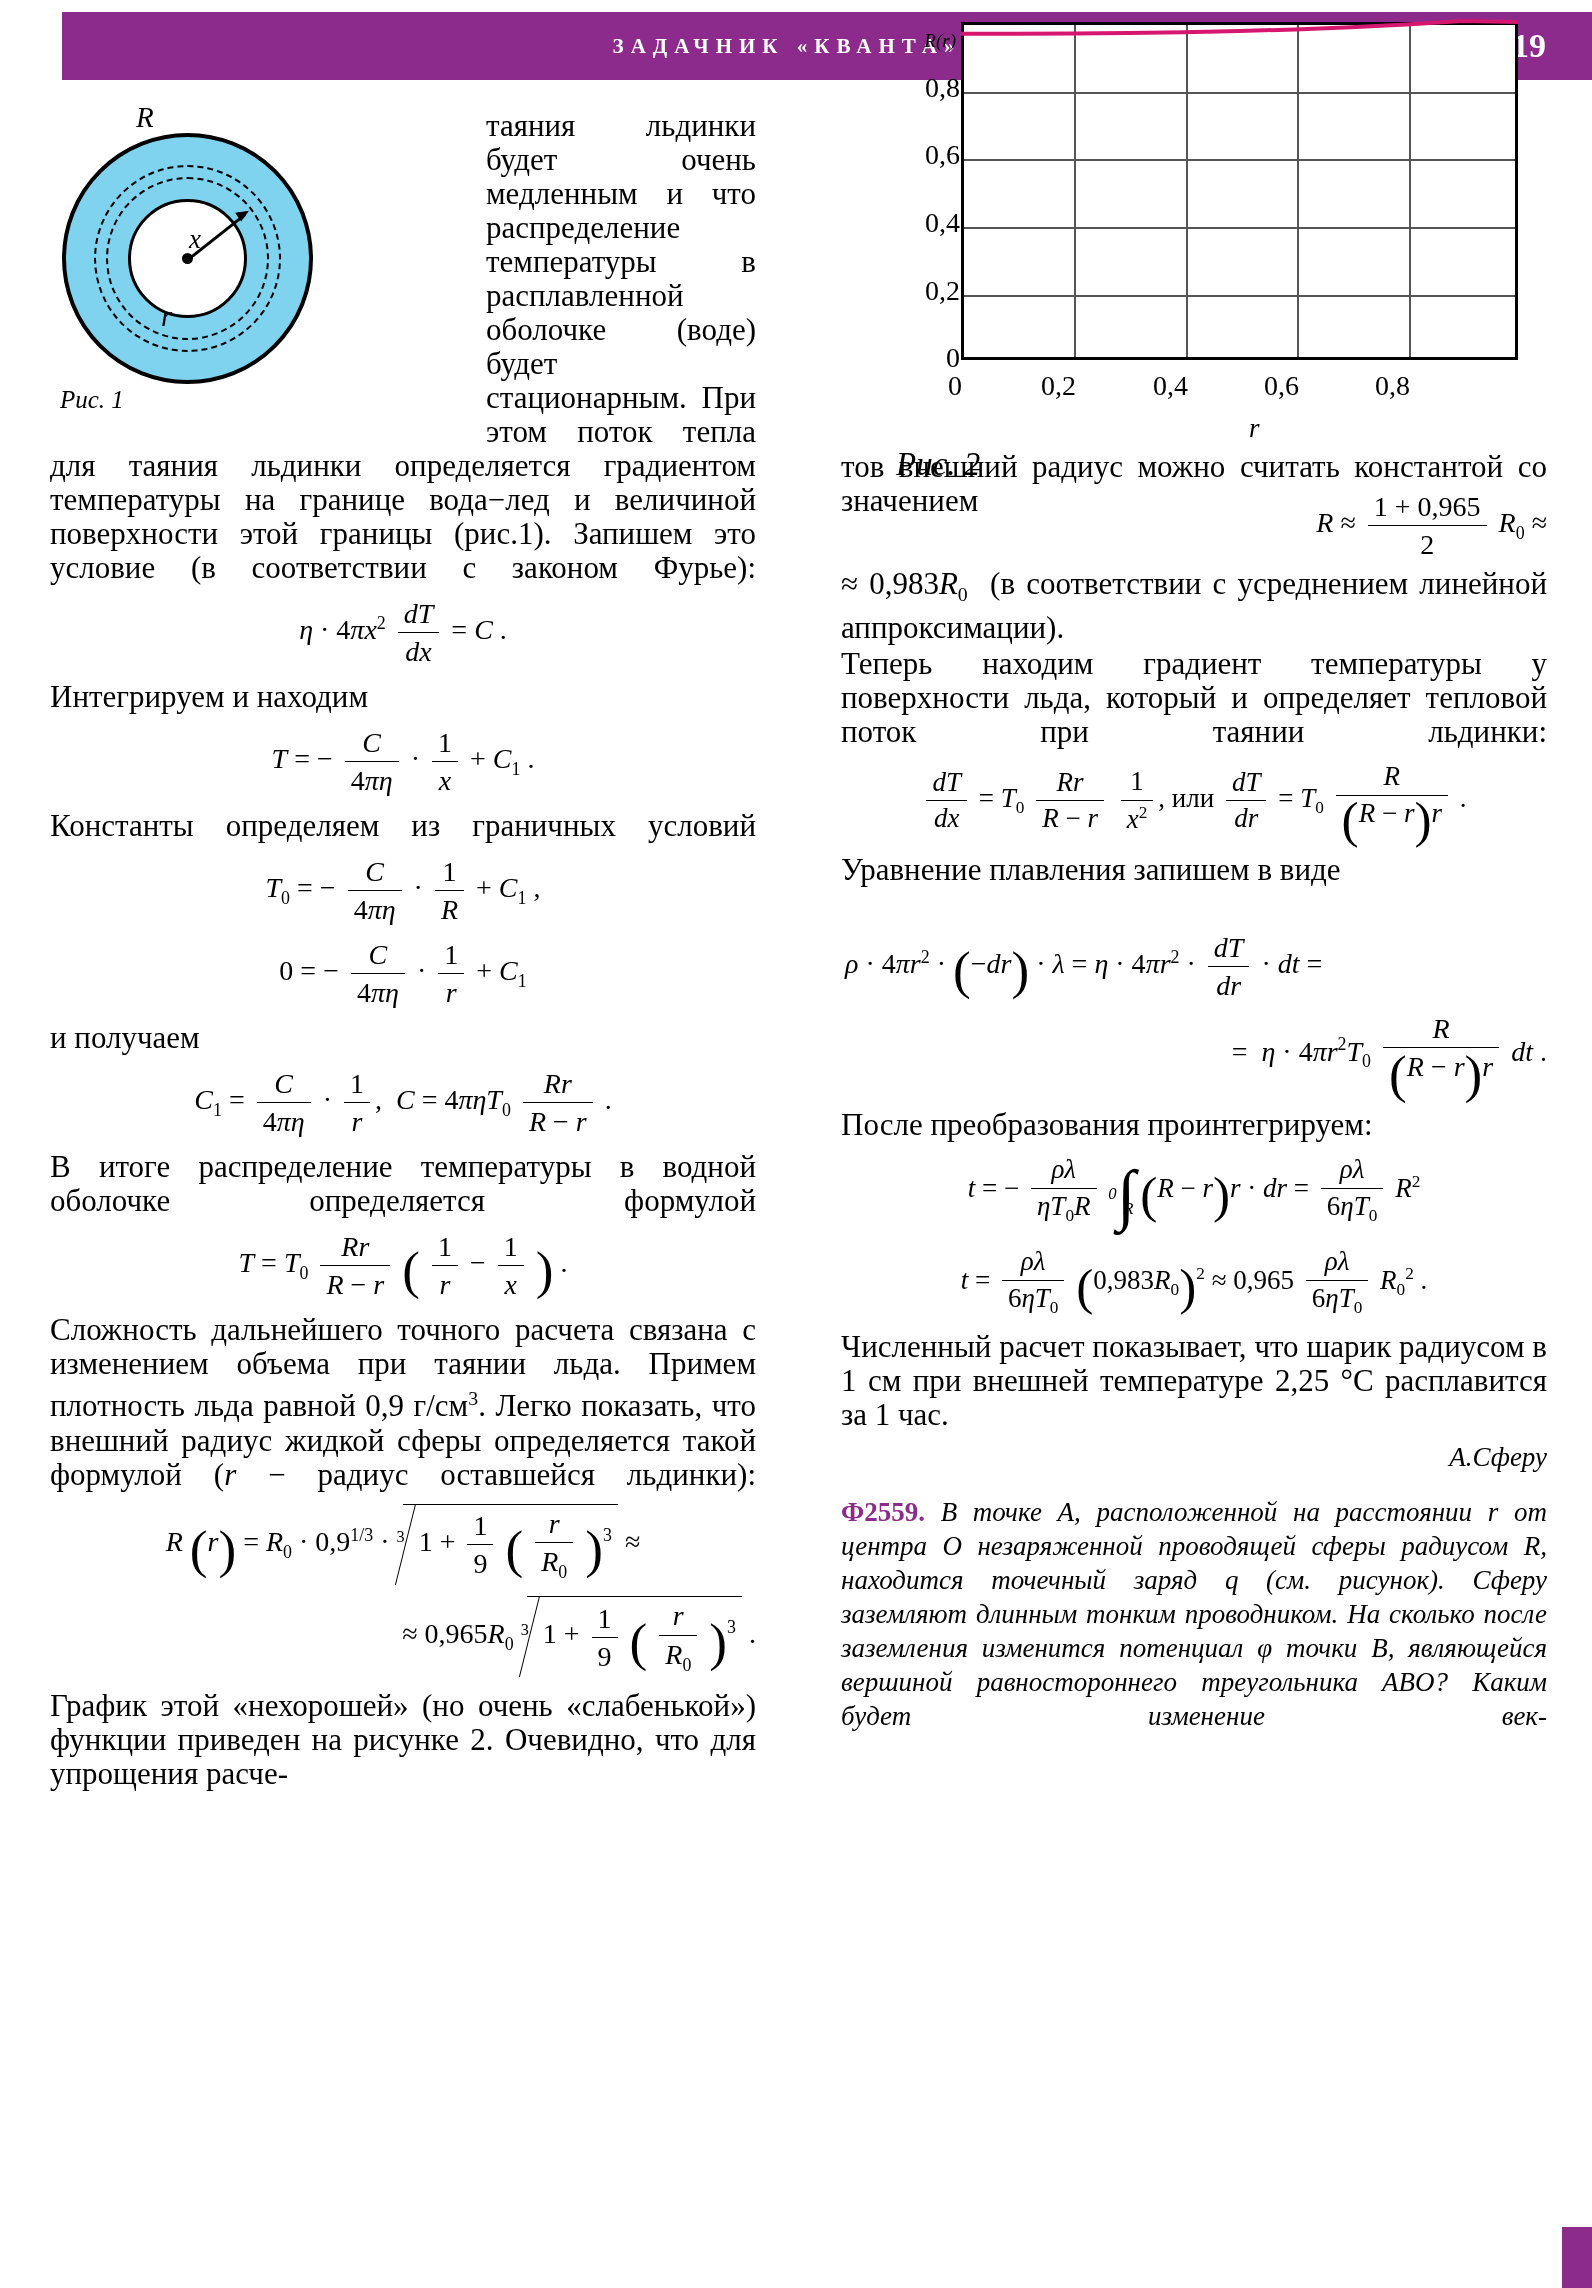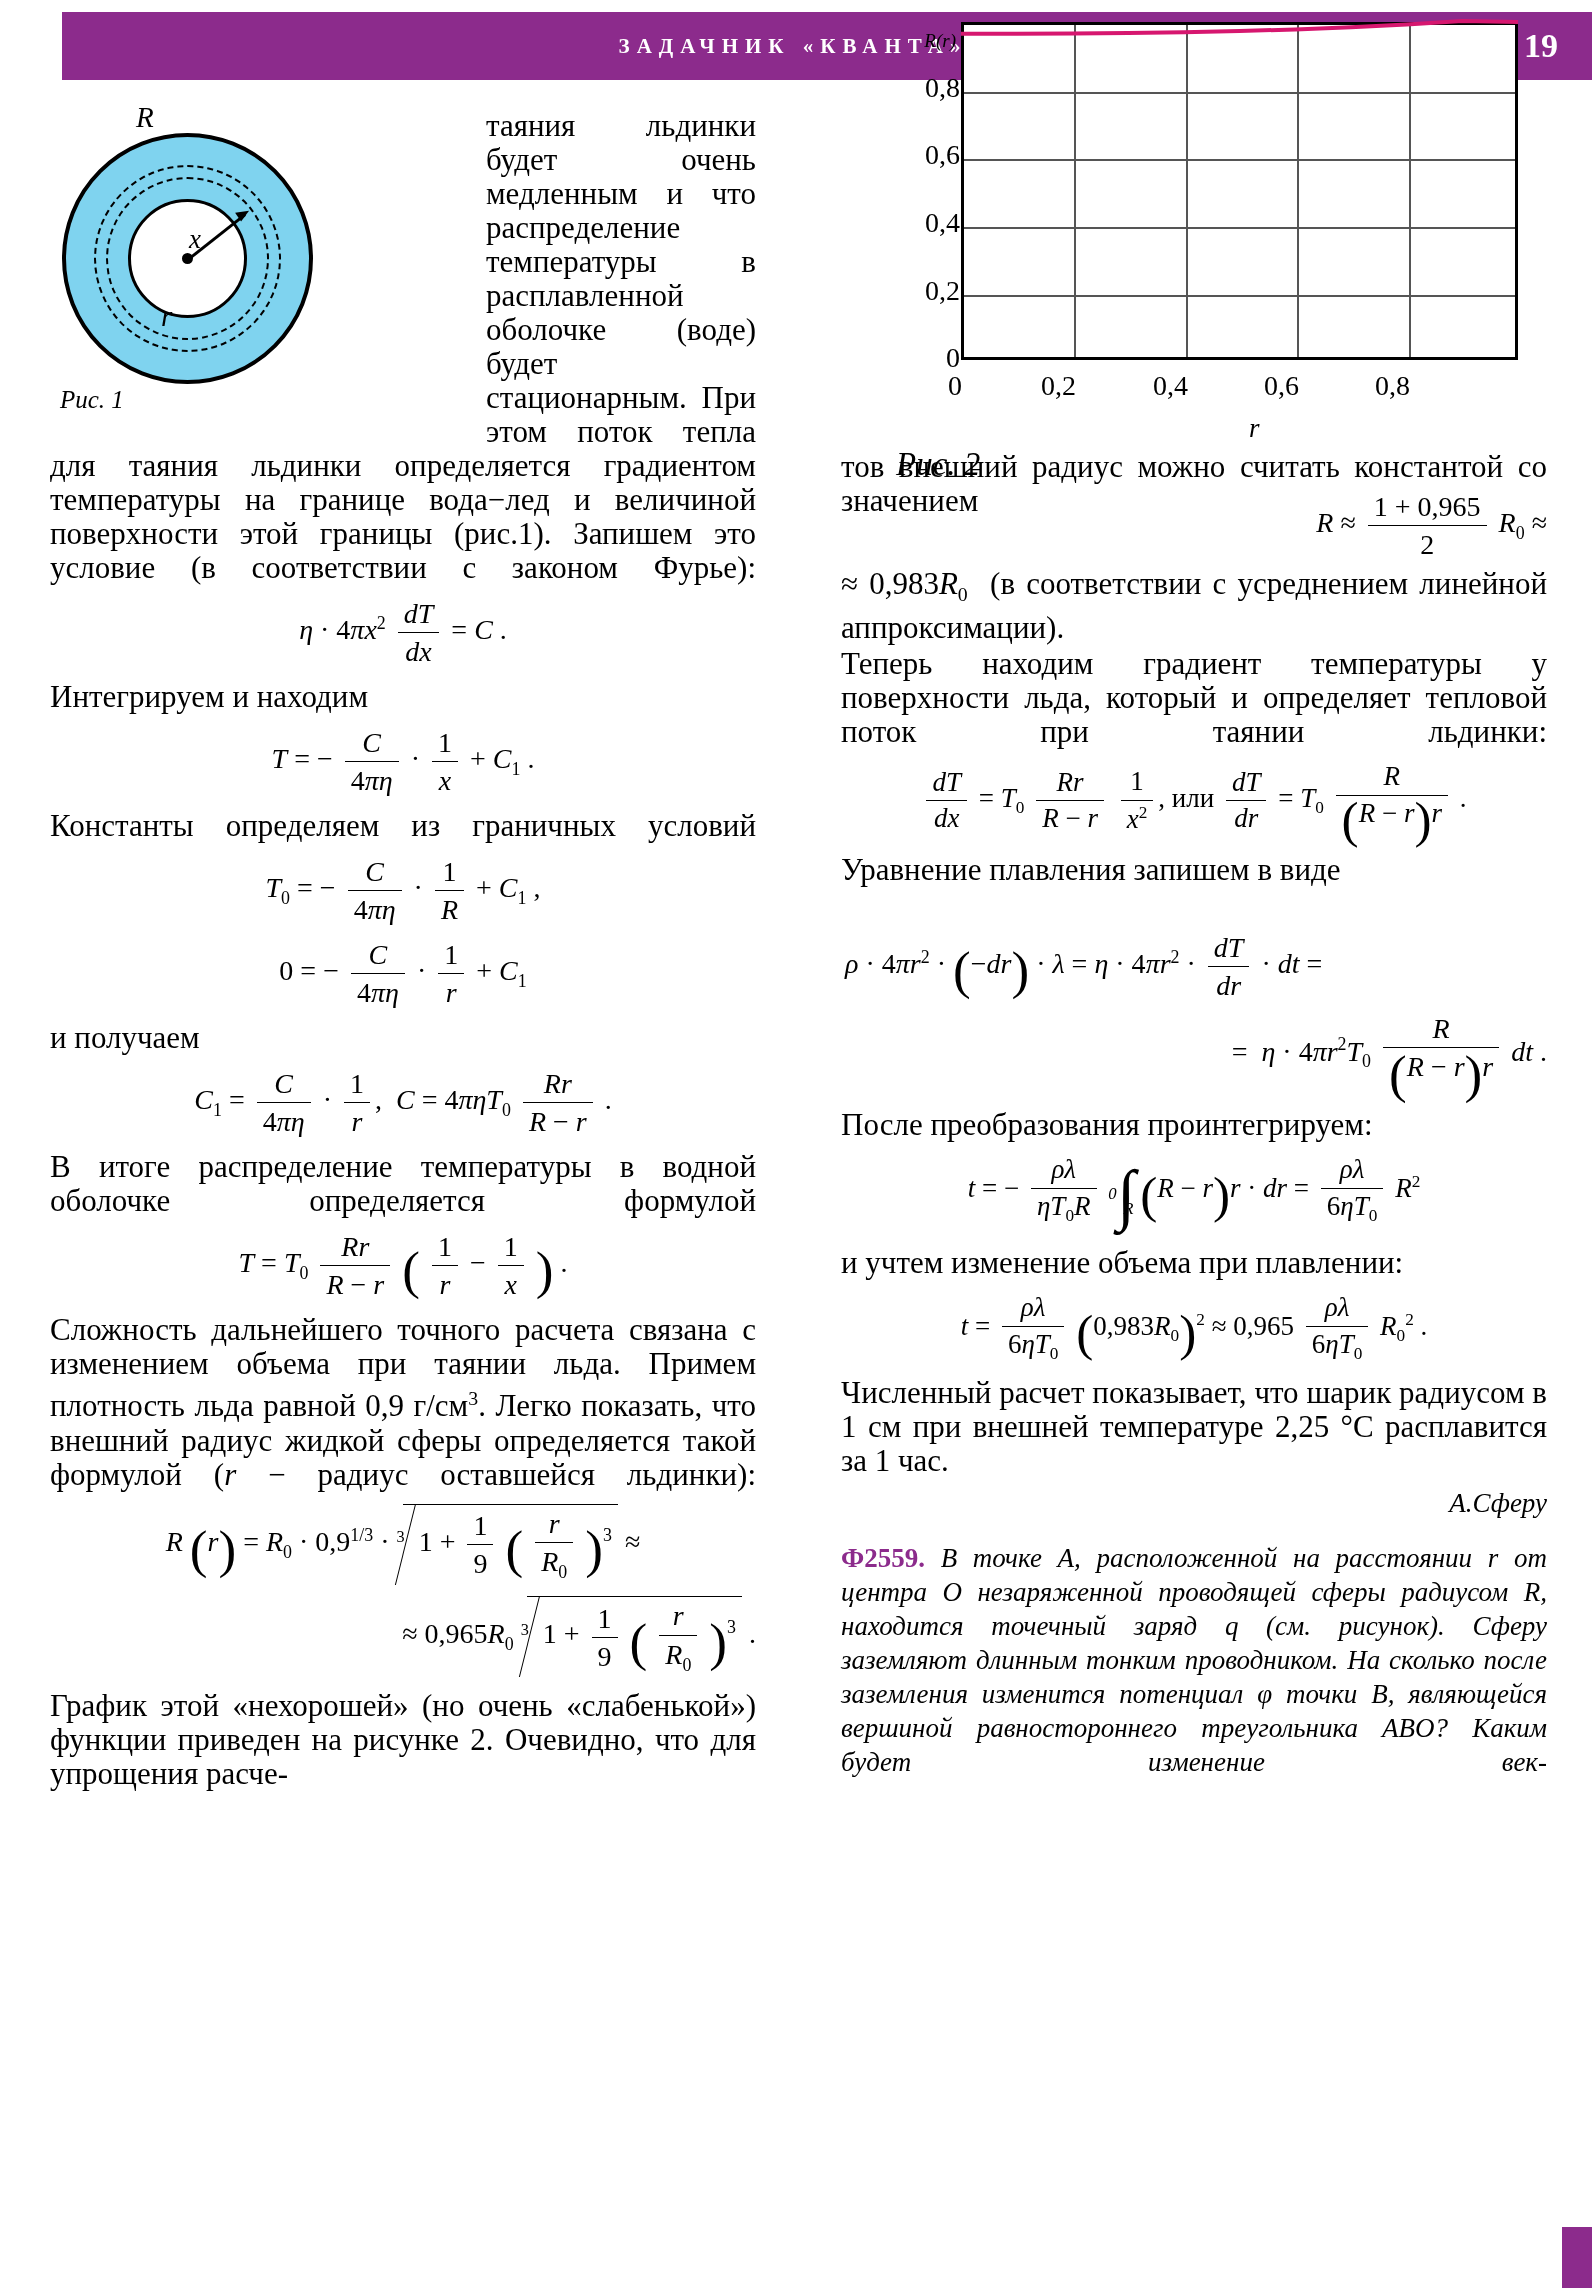--- a/index.html
+++ b/index.html
@@ -13,21 +13,21 @@
     position:absolute;left:62px;top:12px;width:1530px;height:68px;
     background:#8c2b8c;display:flex;align-items:center;
   }
   .header-title{
     flex:1;text-align:center;color:#fff;
     font-family:"Liberation Serif","DejaVu Serif",serif;
     font-weight:700;font-size:21px;letter-spacing:7px;
   }
   .header-page{
     color:#fff;font-weight:700;font-size:34px;
-    margin-right:34px;font-family:"Liberation Serif",serif;
+    margin-right:46px;font-family:"Liberation Serif",serif;
   }
   
   .col{position:absolute;top:109px;width:706px;}
   .col-left{left:50px;}
   .col-right{left:841px;}
   p.tx{
     margin:0 0 2px 0;font-size:31px;line-height:34px;
     text-align:justify;text-align-last:justify;
     font-family:"Liberation Serif","DejaVu Serif",serif;
   }
@@ -293,21 +293,20 @@
 
   <div class="eq" style="font-size:27px;">
     <span class="it">t</span> = −
     <span class="frac"><span class="num"><span class="it">ρλ</span></span><span class="den"><span class="it">ηT</span><sub class="s">0</sub><span class="it">R</span></span></span>
     <span class="lims"><i>0</i></span><span class="intsym">∫</span><span class="lims" style="margin-left:-12px;vertical-align:-1.05em;"><i class="it">R</i></span>
     <span class="paren">(</span><span class="it">R</span> − <span class="it">r</span><span class="paren">)</span><span class="it">r</span> · <span class="it">dr</span> =
     <span class="frac"><span class="num"><span class="it">ρλ</span></span><span class="den">6<span class="it">ηT</span><sub class="s">0</sub></span></span>
     <span class="it">R</span><sup class="s">2</sup>
   </div>
 
-  <p class="tx last nojust">и учтем изменение объема при плавлении:</p>
 
   <div class="eq" style="font-size:27px;">
     <span class="it">t</span> =
     <span class="frac"><span class="num"><span class="it">ρλ</span></span><span class="den">6<span class="it">ηT</span><sub class="s">0</sub></span></span>
     <span class="paren">(</span>0,983<span class="it">R</span><sub class="s">0</sub><span class="paren">)</span><sup class="s">2</sup> ≈ 0,965
     <span class="frac"><span class="num"><span class="it">ρλ</span></span><span class="den">6<span class="it">ηT</span><sub class="s">0</sub></span></span>
     <span class="it">R</span><sub class="s">0</sub><sup class="s">2</sup> .
   </div>
 
   <p class="tx last">Численный расчет показывает, что шарик радиусом в 1 см при внешней температуре 2,25 °C  расплавится за 1 час.</p>

